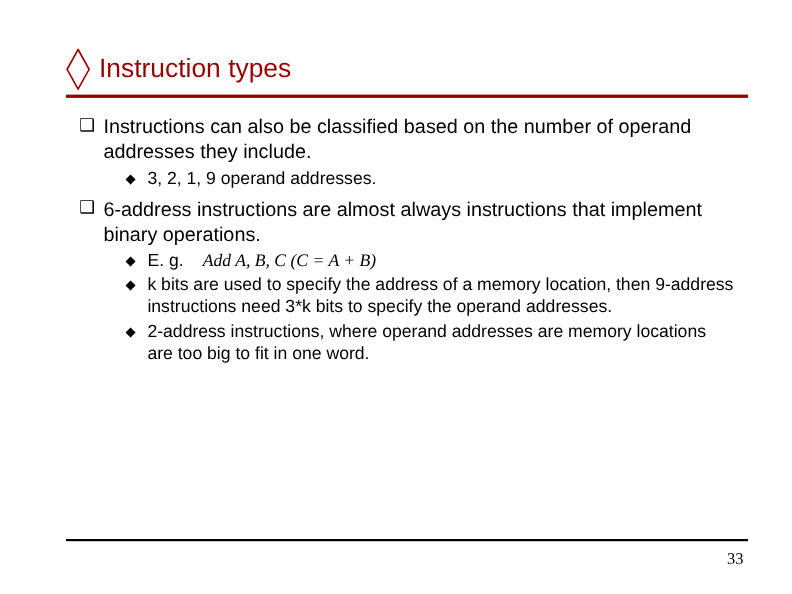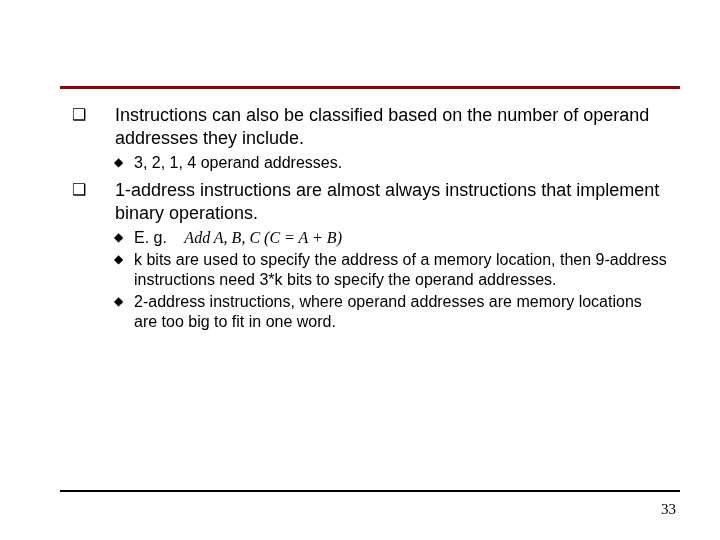--- a/index.html
+++ b/index.html
@@ -60,21 +60,20 @@
     display: flex;
     margin-bottom: 4px;
   }
   .l1 .bullet {
     flex: 0 0 22px;
     font-size: 16px;
     line-height: 1.35;
   }
   .l1 .text {
     flex: 1;
-    margin-left: 21px;
   }
   .l2 {
     display: flex;
     margin-left: 42px;
     margin-top: 2px;
     margin-bottom: 2px;
     font-size: 16px;
   }
   .l2 .bullet {
     flex: 0 0 20px;
@@ -104,36 +103,44 @@
     font-size: 15px;
     font-family: "Times New Roman", Times, serif;
     margin-left: 39px;
   }
 </style>
 </head>
 <body>
 
 <div class="slide">
 
+  <div class="title-row">
+    <span class="diamond">
+      <svg width="22" height="38" viewBox="0 0 22 38">
+        <polygon points="11,1 21,19 11,37 1,19" fill="#ffffff" stroke="#990000" stroke-width="1.5"></polygon>
+      </svg>
+    </span>
+    <span class="title-text">Instruction types</span>
+  </div>
   <div class="title-underline"></div>
 
   <div class="body">
 
     <div class="l1">
       <span class="bullet">❑</span>
       <span class="text">Instructions can also be classified based on the number of operand addresses they include.</span>
     </div>
     <div class="l2">
       <span class="bullet">◆</span>
-      <span class="text">3, 2, 1, 4 operand addresses.</span>
+      <span class="text">3, 2, 1, 9 operand addresses.</span>
     </div>
 
     <div class="l1" style="margin-top:6px;">
       <span class="bullet">❑</span>
-      <span class="text">1-address instructions are almost always instructions that implement binary operations.</span>
+      <span class="text">6-address instructions are almost always instructions that implement binary operations.</span>
     </div>
     <div class="l2">
       <span class="bullet">◆</span>
       <span class="text">
         <span>E. g. </span><span class="italic-serif">Add A, B, C (C = A + B)</span>
       </span>
     </div>
     <div class="l2">
       <span class="bullet">◆</span>
       <span class="text">k bits are used to specify the address of a memory location, then 9-address instructions need 3*k bits to specify the operand addresses.</span>

